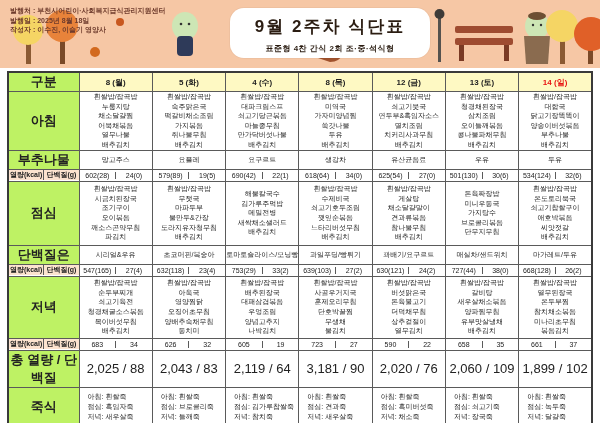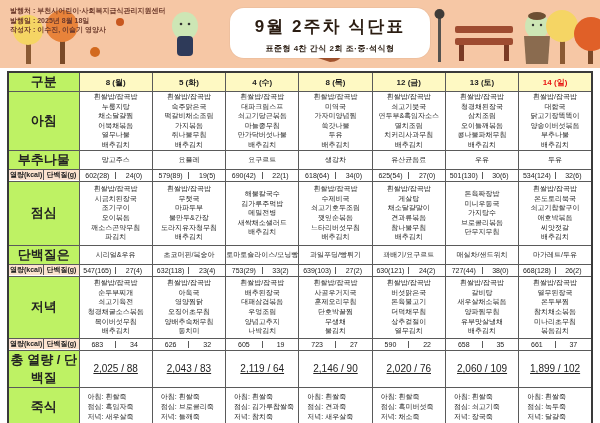--- a/index.html
+++ b/index.html
@@ -20,21 +20,21 @@
   table.menu td{border:1px solid #5A5A5A;text-align:center;vertical-align:middle;padding:0;overflow:hidden;}
   td.lab{background:#bef264;font-weight:bold;font-size:13px;color:#222;}
   td.dayhead{background:#fef9c3;font-weight:bold;font-size:8px;color:#222;}
   td.dayhead.red{color:#E81313;}
   td.menu-cell div{font-size:7px;line-height:9.6px;color:#222;}
   td.snack-cell{font-size:7px;color:#222;}
   .split{display:flex;align-items:stretch;height:100%;}
   .split span{flex:1;display:flex;align-items:center;justify-content:center;font-size:7px;color:#222;}
   .split span + span{border-left:1px solid #5A5A5A;}
   .split.labsplit span{background:#FCE3CF;font-weight:bold;font-size:7px;}
-  td.total-cell{font-size:10px;color:#222;text-decoration:underline;}
+  td.total-cell{font-size:13px;color:#222;}
   td.por-cell div{font-size:7px;line-height:10px;text-align:left;padding-left:8px;color:#222;}
   
   .footer{position:relative;width:600px;height:50px;}
   .notes{position:absolute;left:10px;top:4px;font-size:6.8px;color:#8D5243;line-height:9.5px;}
   .logo{position:absolute;right:14px;top:12px;display:flex;align-items:center;gap:3px;}
   .logo .logotext{font-size:7px;font-weight:bold;color:#444;}
 </style>
 </head>
 <body>
 
@@ -474,21 +474,21 @@
             <span>661</span>
             <span>37</span>
           </div>
         </td>
       </tr>
       <tr style="height: 12px; margin-top: 44px;">
         <td class="lab">총 열량 / 단백질</td>
         <td class="total-cell">2,025 / 88</td>
         <td class="total-cell">2,043 / 83</td>
         <td class="total-cell">2,119 / 64</td>
-        <td class="total-cell">2,146 / 90</td>
+        <td class="total-cell">3,181 / 90</td>
         <td class="total-cell">2,020 / 76</td>
         <td class="total-cell">2,060 / 109</td>
         <td class="total-cell">1,899 / 102</td>
       </tr>
       <tr style="height: 40px; margin-left: 8px;">
         <td class="lab">죽식</td>
         <td class="por-cell">
           <div>아침: 흰쌀죽</div>
           <div>점심: 흑임자죽</div>
           <div>저녁: 새우살죽</div>

